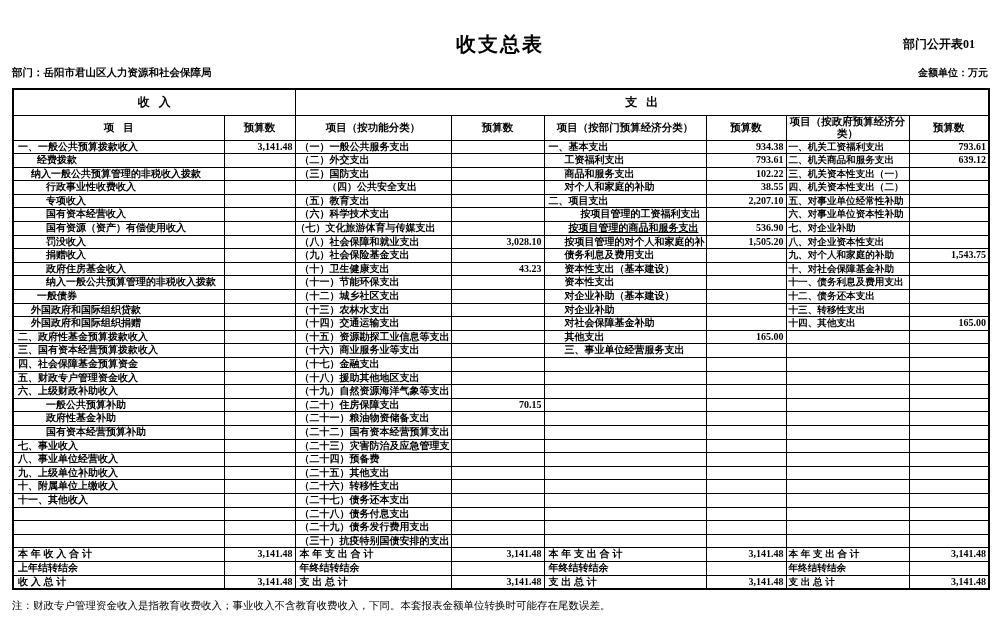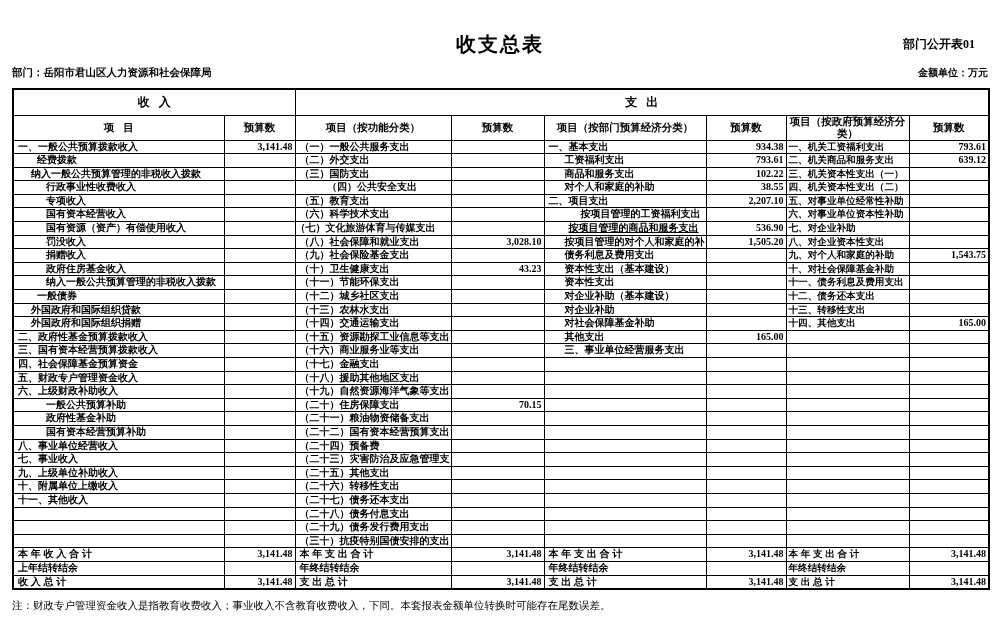--- a/index.html
+++ b/index.html
@@ -298,33 +298,33 @@
           <td class="lbl" style="padding-left: 32px;">国有资本经营预算补助</td>
           <td class="num"></td>
           <td class="lbl sec" style="padding-left: 4px;">（二十二）国有资本经营预算支出</td>
           <td class="num"></td>
           <td class="lbl" style="padding-left: 4px;"></td>
           <td class="num"></td>
           <td class="lbl c7"></td>
           <td class="num"></td>
         </tr>
         <tr>
+          <td class="lbl" style="padding-left: 4px;">七、事业收入</td>
+          <td class="num"></td>
+          <td class="lbl sec" style="padding-left: 4px;">（二十三）灾害防治及应急管理支</td>
+          <td class="num"></td>
+          <td class="lbl" style="padding-left: 4px;"></td>
+          <td class="num"></td>
+          <td class="lbl c7"></td>
+          <td class="num"></td>
+        </tr>
+        <tr>
           <td class="lbl" style="padding-left: 4px;">八、事业单位经营收入</td>
           <td class="num"></td>
           <td class="lbl sec" style="padding-left: 4px;">（二十四）预备费</td>
-          <td class="num"></td>
-          <td class="lbl" style="padding-left: 4px;"></td>
-          <td class="num"></td>
-          <td class="lbl c7"></td>
-          <td class="num"></td>
-        </tr>
-        <tr>
-          <td class="lbl" style="padding-left: 4px;">七、事业收入</td>
-          <td class="num"></td>
-          <td class="lbl sec" style="padding-left: 4px;">（二十三）灾害防治及应急管理支</td>
           <td class="num"></td>
           <td class="lbl" style="padding-left: 4px;"></td>
           <td class="num"></td>
           <td class="lbl c7"></td>
           <td class="num"></td>
         </tr>
         <tr>
           <td class="lbl" style="padding-left: 4px;">九、上级单位补助收入</td>
           <td class="num"></td>
           <td class="lbl sec" style="padding-left: 4px;">（二十五）其他支出</td>

